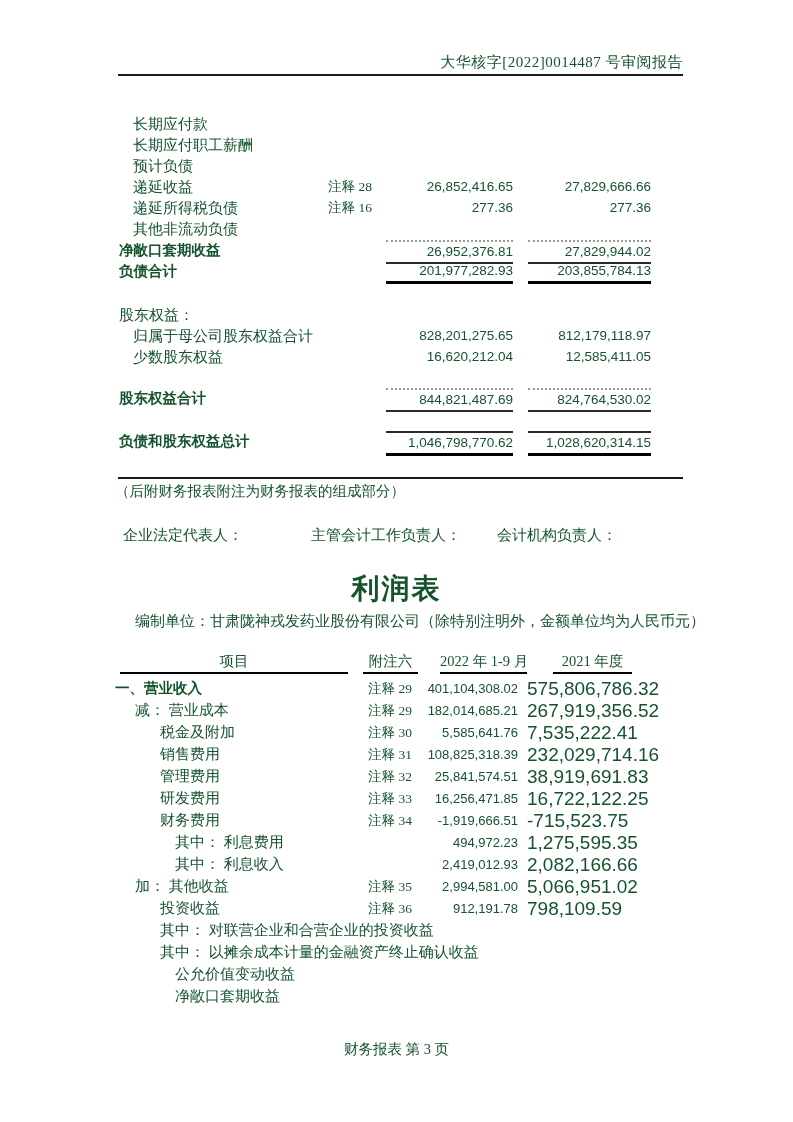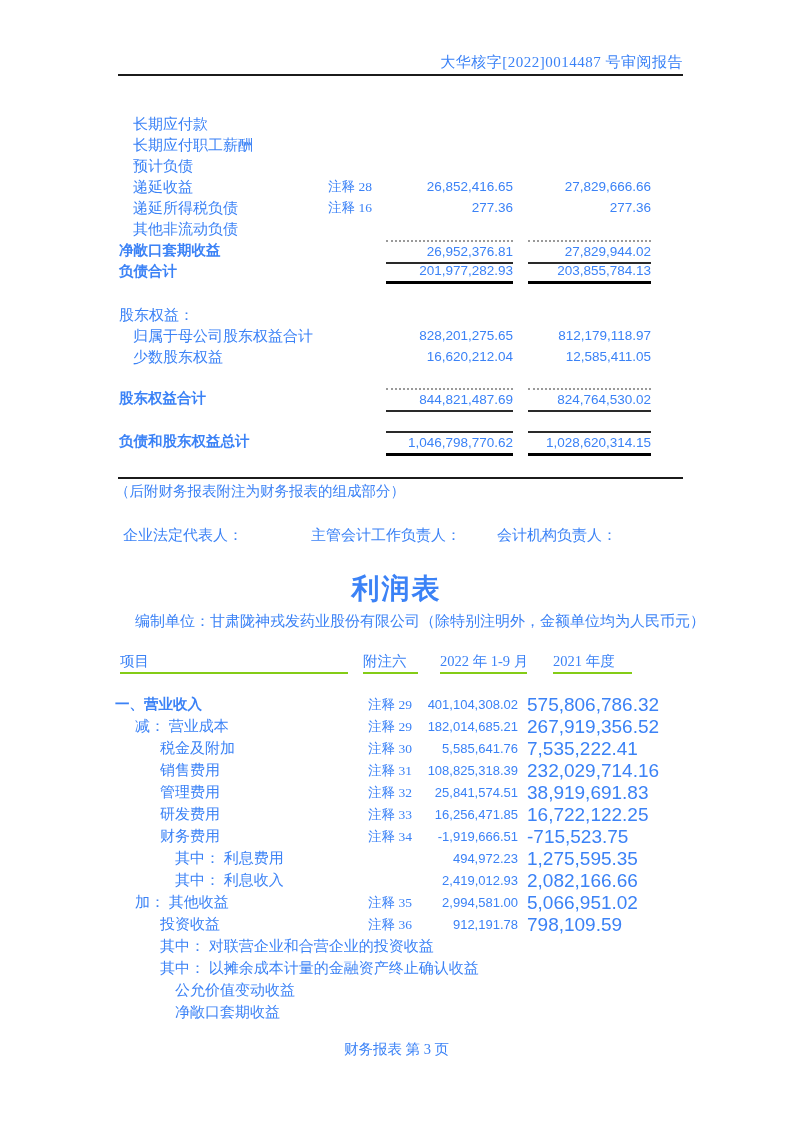--- a/index.html
+++ b/index.html
@@ -1,19 +1,19 @@
 <!DOCTYPE html>
 <html><head>
 <meta charset="utf-8">
 <style>
   * { margin:0; padding:0; box-sizing:border-box; }
   html,body { background:#ffffff; }
   .page {
     position:relative; width:793px; height:1122px; background:#ffffff;
-    color:#3b82f6; font-family:"Liberation Serif","DejaVu Serif",serif;
+    color:#14532d; font-family:"Liberation Serif","DejaVu Serif",serif;
     overflow:hidden;
   }
 
   
   .doc-header { position:absolute; top:53px; right:110px; font-size:15px; letter-spacing:.5px; }
   .header-rule { position:absolute; top:74px; left:118px; width:565px; border-top:2px solid #1b1b1b; }
 
   
   .bs { position:absolute; top:114px; left:119px; width:532px; }
   .row { display:grid; grid-template-columns:209px 58px 127px 15px 123px; height:21px; line-height:20px; font-size:15px; }
@@ -40,26 +40,26 @@
               font-size:28px; font-weight:700; letter-spacing:2px;
               font-family:"Liberation Sans","DejaVu Sans",sans-serif; }
   .prep { position:absolute; top:612px; left:121px; width:551px; font-size:15px;
           display:flex; justify-content:space-between; }
   .prep .left { white-space:nowrap;margin-left:14px; }
   .prep .right { white-space:nowrap; }
 
   .is { position:absolute; top:650px; left:115px; width:517px; }
   .row2 { display:grid; grid-template-columns:248px 62px 102px 105px; height:22px; line-height:21px; font-size:15px; }
   .is-head { height:24px; font-size:14.5px; }
-  .hu { display:block; border-bottom:2px solid #84cc16; height:100%; line-height:22px; white-space:nowrap; }
+  .hu { display:block; border-bottom:2px solid #000000; text-align:center; height:100%; line-height:22px; white-space:nowrap; }
   .hu-item { margin:0 15px 0 5px; }
   .hu-note { margin-right:7px; }
   .hu-v1 { margin-left:15px; font-family:"Liberation Serif","DejaVu Serif",serif; }
   .hu-v2 { margin-left:26px; }
-  .is-body { margin-top:20px; }
+  .is-body { margin-top:4px; }
   .i0 { padding-left:0; } .i1 { padding-left:20px; } .i2 { padding-left:45px; } .i3 { padding-left:60px; }
   .note2 { padding-left:5px; font-size:13.5px; white-space:nowrap; }
   .val1 { text-align:right; padding-right:9px;  font-family:"Liberation Sans","DejaVu Sans",sans-serif; font-size:13px; white-space:nowrap; }
   .val2 { text-align:right; padding-right:15px; font-family:"Liberation Sans","DejaVu Sans",sans-serif; font-size:19px; white-space:nowrap; }
 
   .page-footer { position:absolute; top:1040px; left:0; width:793px; text-align:center; font-size:14.5px; }
 </style>
 </head>
 <body>
 

